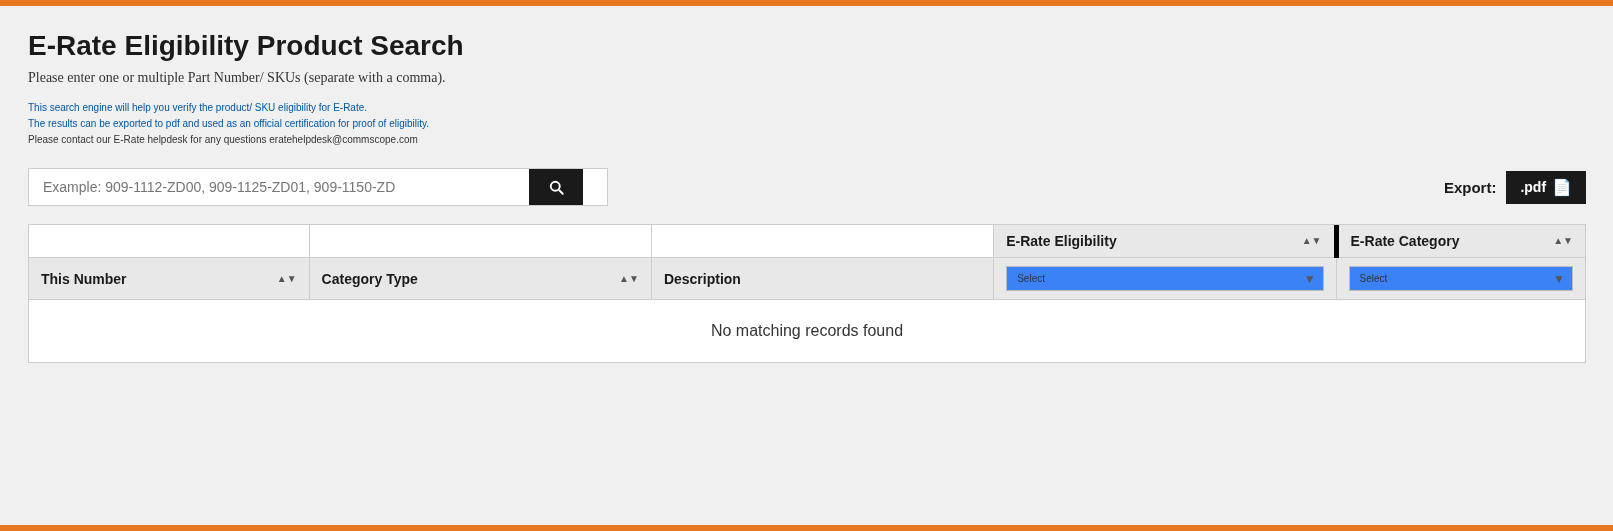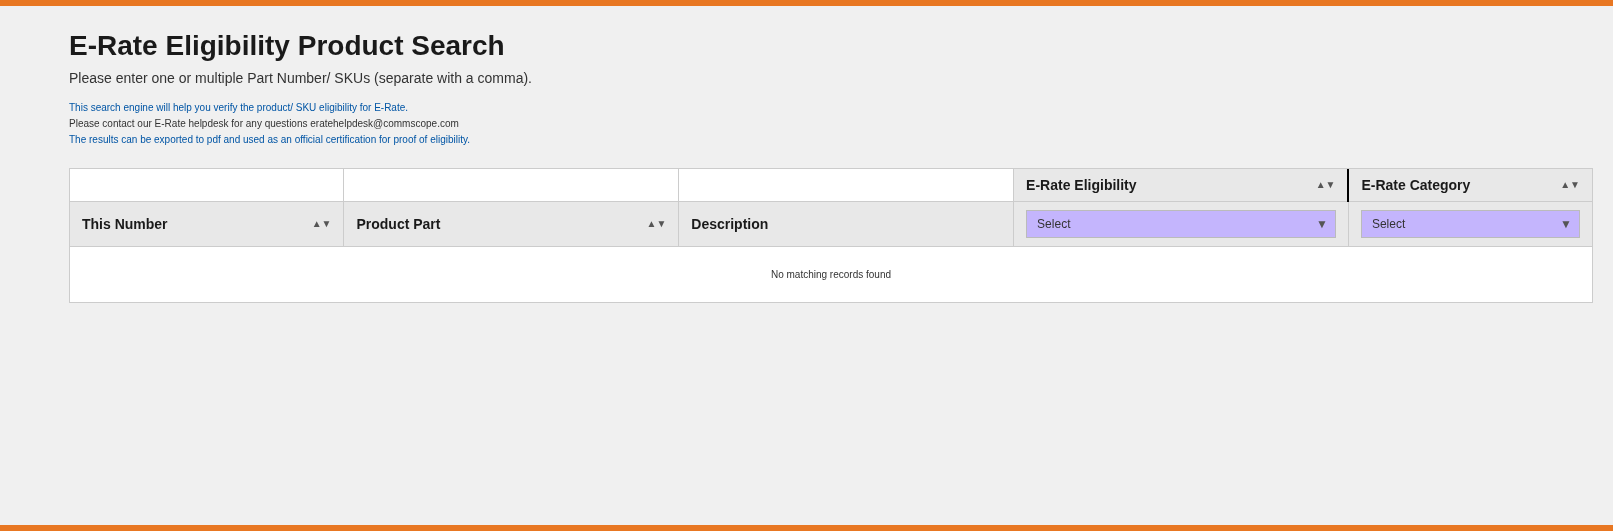--- a/index.html
+++ b/index.html
@@ -5,34 +5,34 @@
     * { box-sizing: border-box; margin: 0; padding: 0; }
     body {
       background: #f0f0f0;
       font-family: Arial, sans-serif;
       min-height: 531px;
       border-top: 6px solid #e87722;
       border-bottom: 6px solid #e87722;
     }
     .page-wrapper {
       background: #f0f0f0;
-      padding: 24px 20px 20px 28px;
+      padding: 24px 27px 20px 28px;
       min-height: 519px;
-      margin-left: 41px;
     }
     .page-title {
       font-size: 28px;
       font-weight: 700;
       color: #1a1a1a;
       margin-bottom: 8px;
     }
     .subtitle {
       font-size: 14px;
       color: #333;
       margin-bottom: 14px;
+      font-family: Liberation Serif, serif;
     }
     .description-block {
       font-size: 10px;
       color: #0055a5;
       line-height: 1.6;
       margin-bottom: 20px;
     }
     .description-block span.black {
       color: #333;
     }
@@ -131,21 +131,21 @@
       border-right: none;
     }
     .header-top-row th.empty-cell {
       background: #fff;
       border-bottom: 1px solid #ccc;
       border-right: 1px solid #ccc;
     }
     .header-top-row th.label-cell {
       background: #e8e8e8;
       border-bottom: 1px solid #ccc;
-      border-right: 2px solid #000000;
+      border-right: 5px solid #000000;
       padding: 8px 12px;
       font-size: 14px;
       font-weight: 700;
       color: #1a1a1a;
       text-align: left;
       vertical-align: middle;
     }
     .header-top-row th.label-cell:last-child {
       border-right: none;
     }
@@ -177,60 +177,78 @@
     .second-header-row th:last-child {
       border-right: none;
     }
     .select-wrapper {
       position: relative;
       width: 100%;
     }
     .select-dropdown {
       width: 100%;
       padding: 6px 30px 6px 10px;
-      font-size: 12px;
+      font-size: 10px;
       color: #333;
       border: 1px solid #bbb;
-      background: #c4b5fd;
+      background: #3b82f6;
       appearance: none;
       cursor: pointer;
       outline: none;
     }
     .select-chevron {
       position: absolute;
       right: 8px;
       top: 50%;
       transform: translateY(-50%);
       pointer-events: none;
       font-size: 12px;
       color: #555;
     }
     .no-records-row td {
       text-align: center;
       padding: 22px;
-      font-size: 10px;
+      font-size: 16px;
       color: #333;
       border-top: 1px solid #e0e0e0;
     }
   </style>
 </head>
 <body>
 
 <div class="page-wrapper">
   <h1 class="page-title">E-Rate Eligibility Product Search</h1>
   <p class="subtitle">Please enter one or multiple Part Number/ SKUs (separate with a comma).</p>
 
   <div class="description-block">
     <div>This search engine will help you verify the product/ SKU eligibility for E-Rate.</div>
+    <div>The results can be exported to pdf and used as an official certification for proof of eligibility.</div>
     <div>
       <span class="black">Please contact our E-Rate helpdesk for any questions eratehelpdesk@commscope.com</span>
     </div>
-    <div>The results can be exported to pdf and used as an official certification for proof of eligibility.</div>
   </div>
 
+  <div class="search-export-row">
+    <div class="search-box">
+      <input class="search-input" type="text" placeholder="Example: 909-1112-ZD00, 909-1125-ZD01, 909-1150-ZD" style="">
+      <button class="search-btn">
+        <svg viewBox="0 0 24 24" xmlns="http://www.w3.org/2000/svg">
+          <path d="M21 21l-4.35-4.35M17 11A6 6 0 1 1 5 11a6 6 0 0 1 12 0z" stroke="#fff" stroke-width="2.5" stroke-linecap="round" fill="none"></path>
+        </svg>
+      </button>
+    </div>
+
+    <div class="export-row">
+      <span class="export-label">Export:</span>
+      <button class="pdf-btn">
+        <span>.pdf</span>
+        <span class="pdf-icon">📄</span>
+      </button>
+    </div>
+  </div>
 
   <div class="table-container">
     <table>
       <thead>
         <tr class="header-top-row">
           <th class="empty-cell col-part-number"></th>
           <th class="empty-cell col-product-type"></th>
           <th class="empty-cell col-description"></th>
           <th class="label-cell col-eligibility">
             <div class="col-label">
@@ -247,21 +265,21 @@
         </tr>
         <tr class="second-header-row">
           <th class="col-part-number">
             <div class="col-label">
               <span>This Number</span>
               <span class="sort-arrows">▲▼</span>
             </div>
           </th>
           <th class="col-product-type">
             <div class="col-label">
-              <span>Product Part</span>
+              <span>Category Type</span>
               <span class="sort-arrows">▲▼</span>
             </div>
           </th>
           <th class="col-description">
             <span>Description</span>
           </th>
           <th class="col-eligibility">
             <div class="select-wrapper">
               <select class="select-dropdown">
                 <option>Select</option>

